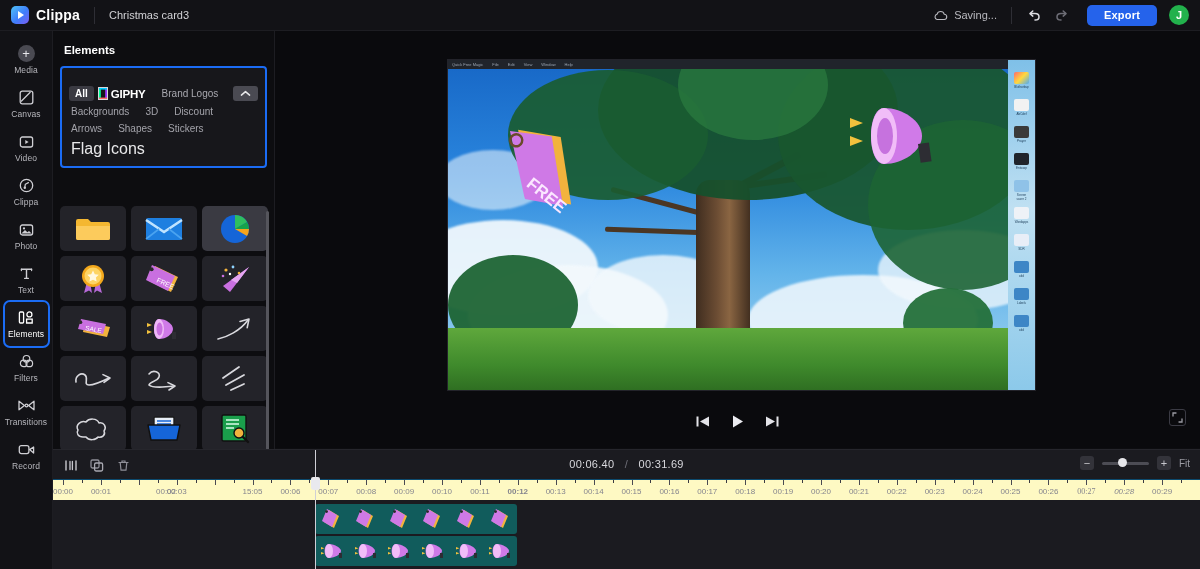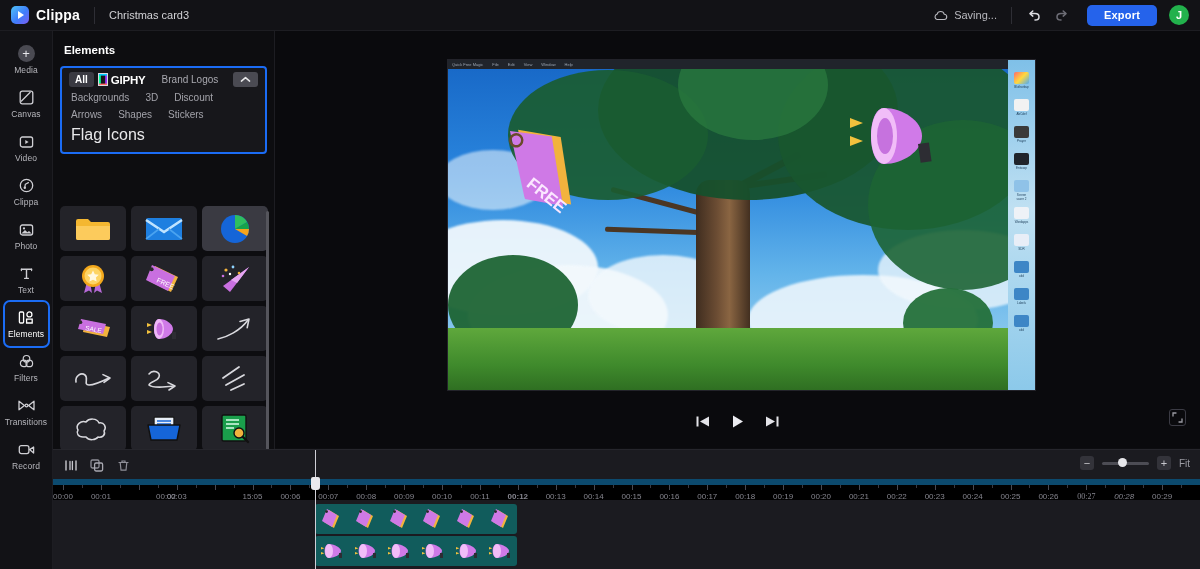--- a/index.html
+++ b/index.html
@@ -75,21 +75,21 @@
   }
 
   
   .panel {
     position: absolute; left: 53px; top: 31px; width: 222px; height: 538px;
     background: #0d0d10; border-right: 1px solid #1d1d22;
   }
   .panel-title { font-size: 11.5px; font-weight: bold; color: #fff; padding: 13px 0 10px 11px; }
   .cat-box {
     margin: 0 7px; border: 2px solid #1b6cf5; border-radius: 4px;
-    background: #17171b; padding: 4px 7px 8px 7px; position: relative;
+    background: #17171b; padding: 18px 7px 8px 7px; position: relative;
   }
   .cat-row { display: flex; align-items: center; flex-wrap: wrap; gap: 0; margin-bottom: 5px; }
   .chip {
     font-size: 10px; color: #a9a9b0; padding: 2px 6px; border-radius: 3px;
     cursor: pointer; white-space: nowrap; margin-right: 4px;
   }
   .chip.sel { background: #3a3a42; color: #fff; font-weight: bold; }
   .giphy { display: flex; align-items: center; gap: 3px; margin-right: 10px; cursor: pointer; }
   .giphy-word { font-size: 11.5px; font-weight: bold; color: #fff; letter-spacing: -.2px; }
   .giphy-ico { width: 10px; height: 13px; display: block; }
@@ -197,22 +197,22 @@
   .zbtn {
     width: 14px; height: 14px; border-radius: 3px; background: #33333a;
     display: flex; align-items: center; justify-content: center; cursor: pointer;
     color: #c7c7cd; font-size: 11px; line-height: 1;
   }
   .ztrack { width: 47px; height: 3px; background: #4c4c54; border-radius: 2px; position: relative; cursor: pointer; }
   .zthumb { position: absolute; left: 16px; top: -3.5px; width: 9px; height: 9px; border-radius: 50%; background: #e6e6ea; }
   .zfit { font-size: 10px; color: #9a9aa2; cursor: pointer; }
 
   .ruler {
-    position: relative; height: 21px; border-top: 6px solid #0c4a6e;
-    background: #000000; overflow: hidden;
+    position: relative; height: 21px; border-top: 1px solid #0c4a6e;
+    background: #fef9c3; overflow: hidden;
   }
   .tick { position: absolute; top: 0; width: 1px; height: 5px; background: #4a4a52; }
   .tick.minor { height: 3px; background: #3a3a42; }
   .tlab { position: absolute; top: 7px; font-size: 8px; color: #85858e; transform: translateX(-50%); white-space: nowrap; }
 
   .tracks { position: relative; height: 70px; background: #1b1b20; overflow: hidden; }
   .clip { position: absolute; border-radius: 3px; overflow: hidden; }
   .clip-a { left: 262px; top: 4px; width: 202px; height: 30px; background: #115c5c; }
   .clip-b { left: 262px; top: 36px; width: 202px; height: 30px; background: #115c5c; }
   .thumbs { display: flex; height: 100%; align-items: center; gap: 0; }
@@ -704,20 +704,25 @@
             </svg>
         </span>
         <span class="tl-tool">
           <svg width="13" height="13" viewBox="0 0 13 13">
               <path d="M2 3.5h9M5 3.5V2h3v1.5" fill="none" stroke="#8e8e97" stroke-width="1.2" stroke-linecap="round"></path>
               <path d="M3.2 3.5 4 11.2h5L9.8 3.5z" fill="none" stroke="#8e8e97" stroke-width="1.2" stroke-linejoin="round"></path>
             </svg>
         </span>
       </div>
 
+      <div class="tl-time">
+        <span>00:06.40</span>
+        <span class="sep">/</span>
+        <span>00:31.69</span>
+      </div>
 
       <div class="tl-zoom">
         <span class="zbtn">−</span>
         <span class="ztrack">
             <span class="zthumb"></span>
           </span>
         <span class="zbtn">+</span>
         <span class="zfit">Fit</span>
       </div>
     </div>

